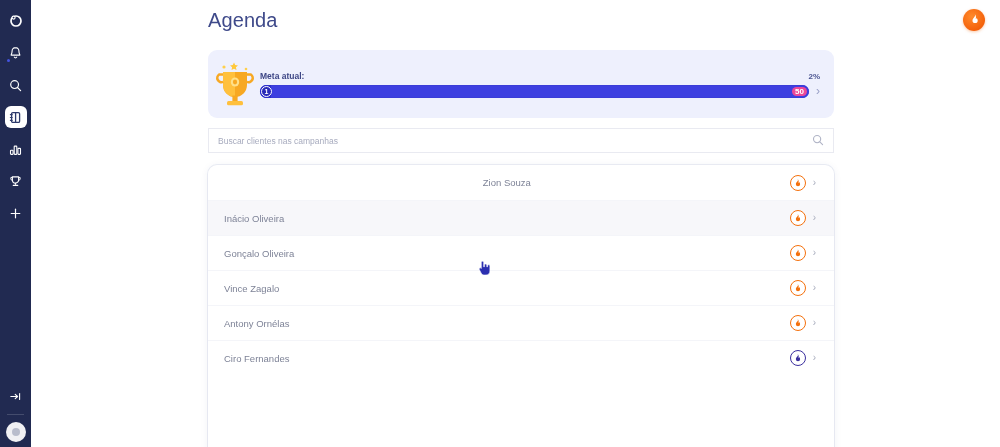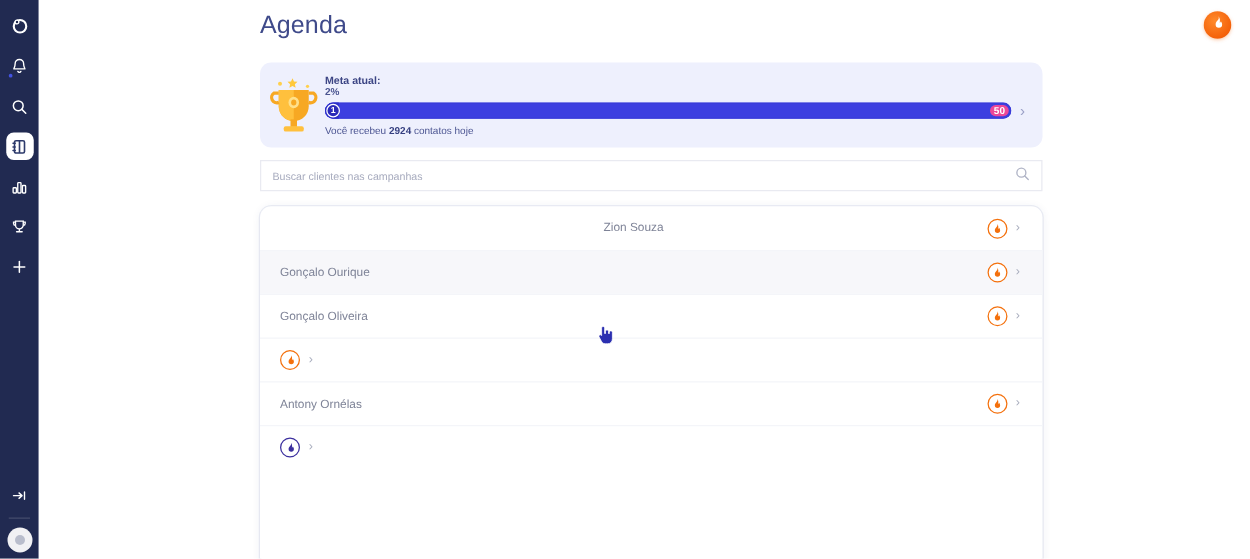--- a/index.html
+++ b/index.html
@@ -85,21 +85,20 @@
     background: #eef0fd;
     border-radius: 9px;
     display: flex; align-items: center;
     padding: 0 10px 0 6px;
   }
   .trophy { width: 42px; height: 50px; flex: 0 0 42px; position: relative; }
   .meta-body { flex: 1 1 auto; padding-left: 4px; padding-right: 4px; }
   .meta-row-top {
     display: flex; justify-content: space-between; align-items: baseline;
     margin-bottom: 4px;
-    flex-direction: column;
   }
   .meta-label { font-size: 8.5px; color: #3d4685; font-weight: 700; }
   .meta-pct   { font-size: 8px; color: #4a5490; font-weight: 600; }
   .progress-line { display: flex; align-items: center; gap: 7px; }
   .progress-track {
     flex: 1 1 auto; height: 13px;
     border-radius: 7px;
     background: #3d3fe0;
     position: relative;
     display: flex; align-items: center;
@@ -336,23 +335,20 @@
 
         <div class="progress-line">
           <div class="progress-track">
             <div class="progress-fill" style="width: 2%;"></div>
             <div class="prog-start">1</div>
             <div class="prog-end">50</div>
           </div>
           <span class="progress-chevron">›</span>
         </div>
 
-        <div class="meta-sub">
-          <span>Você recebeu </span><b>2924</b><span> contatos hoje</span>
-        </div>
       </div>
     </div>
 
     <div class="search-box">
       <input class="search-input" type="text" placeholder="Buscar clientes nas campanhas" style="">
       <span>
         <svg width="12" height="12" viewBox="0 0 12 12">
           <circle cx="5.1" cy="5.1" r="3.6" fill="none" stroke="#b0b4c6" stroke-width="1.1"></circle>
           <line x1="7.8" y1="7.8" x2="10.6" y2="10.6" stroke="#b0b4c6" stroke-width="1.1" stroke-linecap="round"></line>
         </svg>
@@ -366,55 +362,57 @@
           <div class="row">
             <div class="row-name">Zion Souza</div>
             <span class="flame-badge">
               <svg width="9" height="10" viewBox="0 0 11 12">
                 <path d="M5.5 0.8c1.1 1.6.4 2.6-.3 3.4-.8.9-1.7 1.8-1.7 3.3a2.6 2.6 0 0 0 5.2 0c0-1.1-.5-1.9-1-2.6-.1.7-.5 1.1-1 1.1.6-1.6.2-3.8-1.2-5.2z" fill="#f4700c"></path>
               </svg>
             </span>
             <span class="row-chevron">›</span>
           </div>
           <div class="row hovered">
-            <div class="row-name">Gonçalo Ourique</div>
+            <div class="row-name">Inácio Oliveira</div>
             <span class="flame-badge">
               <svg width="9" height="10" viewBox="0 0 11 12">
                 <path d="M5.5 0.8c1.1 1.6.4 2.6-.3 3.4-.8.9-1.7 1.8-1.7 3.3a2.6 2.6 0 0 0 5.2 0c0-1.1-.5-1.9-1-2.6-.1.7-.5 1.1-1 1.1.6-1.6.2-3.8-1.2-5.2z" fill="#f4700c"></path>
               </svg>
             </span>
             <span class="row-chevron">›</span>
           </div>
           <div class="row">
             <div class="row-name">Gonçalo Oliveira</div>
             <span class="flame-badge">
               <svg width="9" height="10" viewBox="0 0 11 12">
                 <path d="M5.5 0.8c1.1 1.6.4 2.6-.3 3.4-.8.9-1.7 1.8-1.7 3.3a2.6 2.6 0 0 0 5.2 0c0-1.1-.5-1.9-1-2.6-.1.7-.5 1.1-1 1.1.6-1.6.2-3.8-1.2-5.2z" fill="#f4700c"></path>
               </svg>
             </span>
             <span class="row-chevron">›</span>
           </div>
           <div class="row">
+            <div class="row-name">Vince Zagalo</div>
             <span class="flame-badge">
               <svg width="9" height="10" viewBox="0 0 11 12">
                 <path d="M5.5 0.8c1.1 1.6.4 2.6-.3 3.4-.8.9-1.7 1.8-1.7 3.3a2.6 2.6 0 0 0 5.2 0c0-1.1-.5-1.9-1-2.6-.1.7-.5 1.1-1 1.1.6-1.6.2-3.8-1.2-5.2z" fill="#f4700c"></path>
               </svg>
             </span>
             <span class="row-chevron">›</span>
           </div>
           <div class="row">
             <div class="row-name">Antony Ornélas</div>
             <span class="flame-badge">
               <svg width="9" height="10" viewBox="0 0 11 12">
                 <path d="M5.5 0.8c1.1 1.6.4 2.6-.3 3.4-.8.9-1.7 1.8-1.7 3.3a2.6 2.6 0 0 0 5.2 0c0-1.1-.5-1.9-1-2.6-.1.7-.5 1.1-1 1.1.6-1.6.2-3.8-1.2-5.2z" fill="#f4700c"></path>
               </svg>
             </span>
             <span class="row-chevron">›</span>
           </div>
           <div class="row">
+            <div class="row-name">Ciro Fernandes</div>
             <span class="flame-badge purple">
               <svg width="9" height="10" viewBox="0 0 11 12">
                 <path d="M5.5 0.8c1.1 1.6.4 2.6-.3 3.4-.8.9-1.7 1.8-1.7 3.3a2.6 2.6 0 0 0 5.2 0c0-1.1-.5-1.9-1-2.6-.1.7-.5 1.1-1 1.1.6-1.6.2-3.8-1.2-5.2z" fill="#3b2f9e"></path>
               </svg>
             </span>
             <span class="row-chevron">›</span>
           </div>
         </div>
     </div>
 

